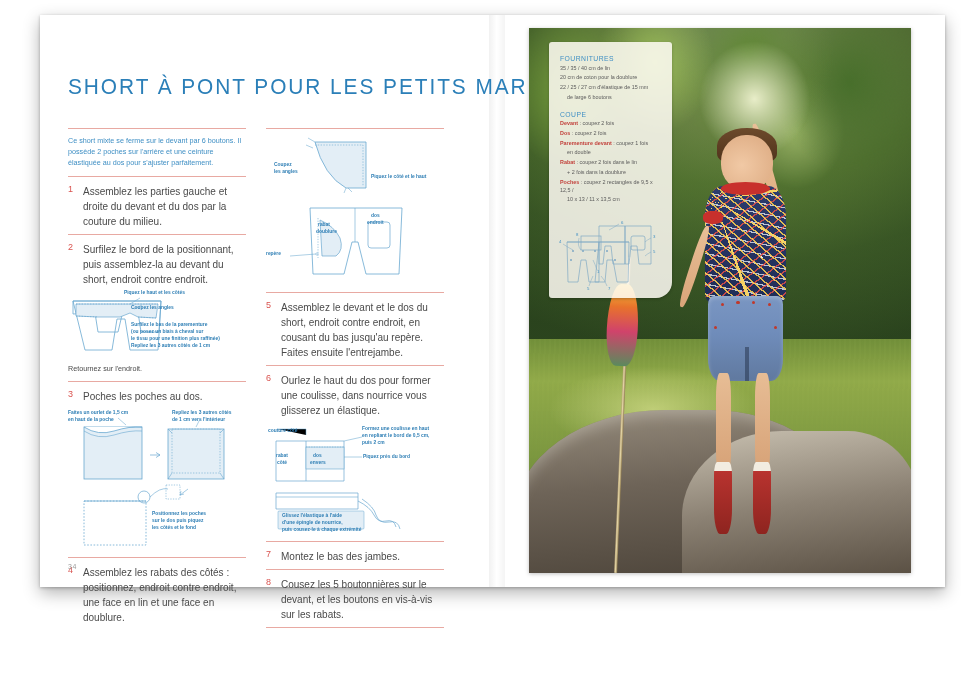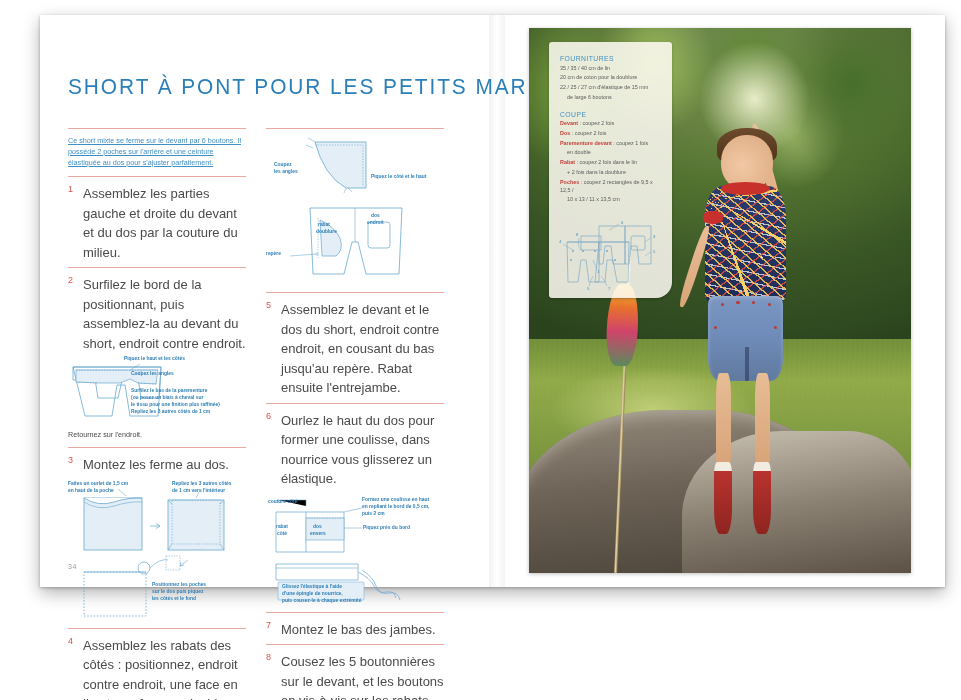--- a/index.html
+++ b/index.html
@@ -28,25 +28,25 @@
     font-family:"Liberation Sans Narrow","Liberation Sans",sans-serif;
     transform:scaleX(.97);transform-origin:left center;
   }
 
   .col{position:absolute;top:113px;width:178px;}
   .col-a{left:28px;}
   .col-b{left:226px;}
 
   .rule{height:1px;background:#e8a9a2;margin:0 0 7px 0;}
 
-  .intro{color:#3f8fc4;font-size:7.2px;line-height:1.5;margin:4px 0 8px 0;text-decoration:underline;}
+  .intro{color:#3f8fc4;font-size:7.2px;line-height:1.5;margin:4px 0 8px 0;}
 
   .step{display:flex;gap:6px;margin:0 0 5px 0;}
   .step-num{color:#d9534f;font-size:9px;line-height:1.28;flex:0 0 auto;width:9px;}
-  .step-txt{color:#4a4a4a;font-size:13px;line-height:1.5;}
+  .step-txt{color:#4a4a4a;font-size:10px;line-height:1.5;}
   .plain{color:#4a4a4a;font-size:7.2px;line-height:1.5;margin:3px 0 6px 0;}
 
   .fig{position:relative;margin:4px 0 6px 0;}
   .cap{position:absolute;color:#2f7fb5;font-size:4.9px;line-height:1.42;font-weight:bold;white-space:nowrap;}
   svg{display:block;overflow:visible;}
 
   .pagenum{position:absolute;left:28px;top:548px;color:#9b9b9b;font-size:7px;letter-spacing:.5px;}
 
   
   .page-right{position:absolute;left:453px;top:0;width:452px;height:572px;}
@@ -189,21 +189,21 @@
           <span class="cap" style="left:63px;top:37px;">(ou posez un biais à cheval sur</span>
           <span class="cap" style="left:63px;top:44px;">le tissu pour une finition plus raffinée)</span>
           <span class="cap" style="left:63px;top:51px;">Repliez les 3 autres côtés de 1 cm</span>
         </div>
 
         <p class="plain">Retournez sur l'endroit.</p>
 
         <div class="rule"></div>
         <div class="step">
           <span class="step-num">3</span>
-          <span class="step-txt">Montez les ferme au dos.</span>
+          <span class="step-txt">Poches les poches au dos.</span>
         </div>
 
         <div class="fig" style="height:142px;">
           <svg width="178" height="140" viewBox="0 0 178 140">
 
             <rect x="16" y="18" width="58" height="52" fill="#e3eef6" stroke="#6aa8d0" stroke-width=".8"></rect>
             <path d="M16 18 q14 9 30 4 q16 -5 28 -4" fill="#ffffff" stroke="#6aa8d0" stroke-width=".8"></path>
             <path d="M16 22 q14 9 30 4 q16 -5 28 -4" fill="none" stroke="#6aa8d0" stroke-width=".6"></path>
 
             <path d="M82 46 L92 46 M88 43.5 L92 46 L88 48.5" fill="none" stroke="#6aa8d0" stroke-width=".7"></path>
@@ -268,21 +268,21 @@
           <span class="cap" style="left:52px;top:18px;">rabat</span>
           <span class="cap" style="left:50px;top:25px;">doublure</span>
           <span class="cap" style="left:105px;top:9px;">dos</span>
           <span class="cap" style="left:101px;top:16px;">endroit</span>
           <span class="cap" style="left:0px;top:47px;">repère</span>
         </div>
 
         <div class="rule"></div>
         <div class="step">
           <span class="step-num">5</span>
-          <span class="step-txt">Assemblez le devant et le dos du short, endroit contre endroit, en cousant du bas jusqu'au repère. Rabat ensuite l'entrejambe.</span>
+          <span class="step-txt">Assemblez le devant et le dos du short, endroit contre endroit, en cousant du bas jusqu'au repère. Faites ensuite l'entrejambe.</span>
         </div>
 
         <div class="rule"></div>
         <div class="step">
           <span class="step-num">6</span>
           <span class="step-txt">Ourlez le haut du dos pour former une coulisse, dans nourrice vous glisserez un élastique.</span>
         </div>
 
         <div class="fig" style="height:112px;">
           <svg width="178" height="110" viewBox="0 0 178 110">

